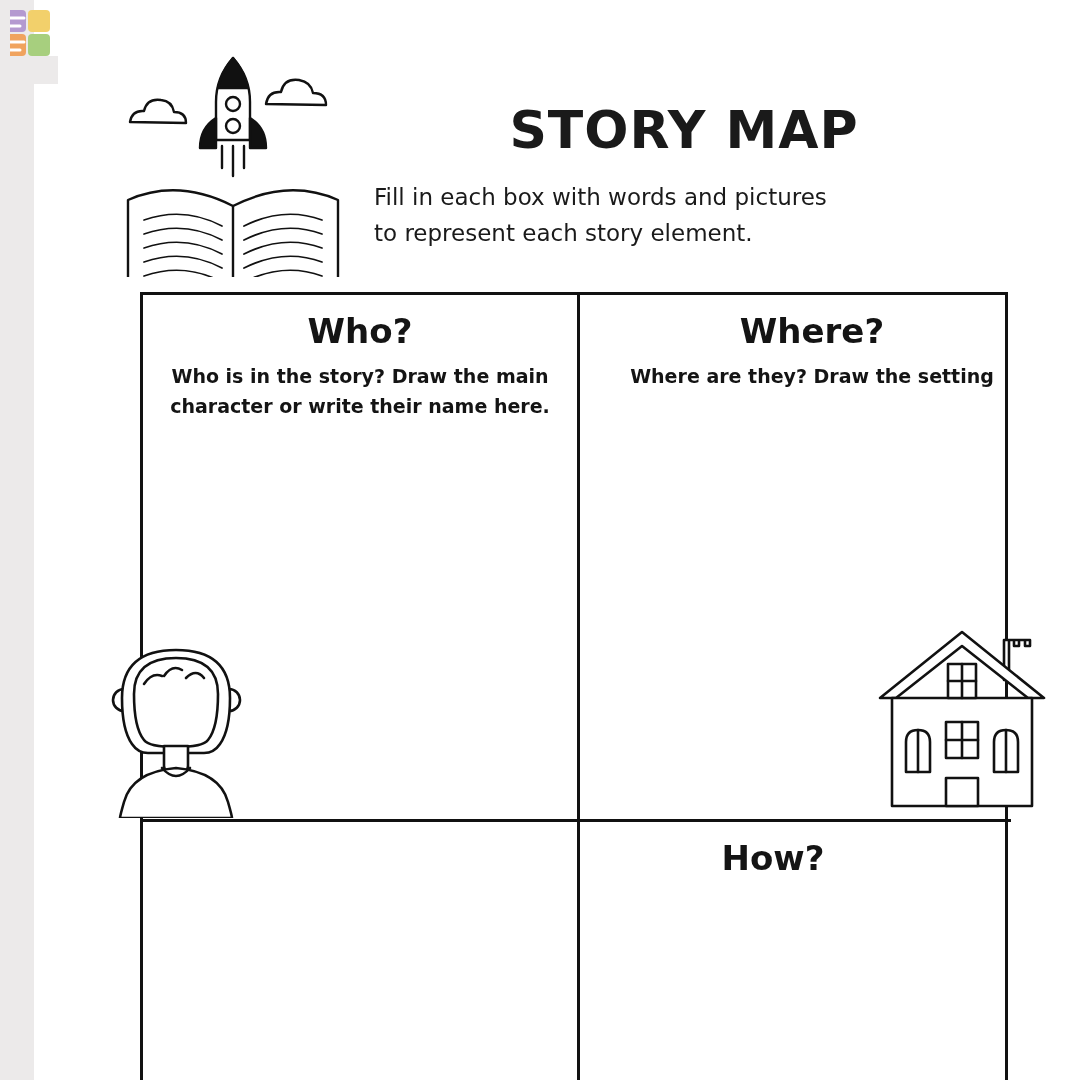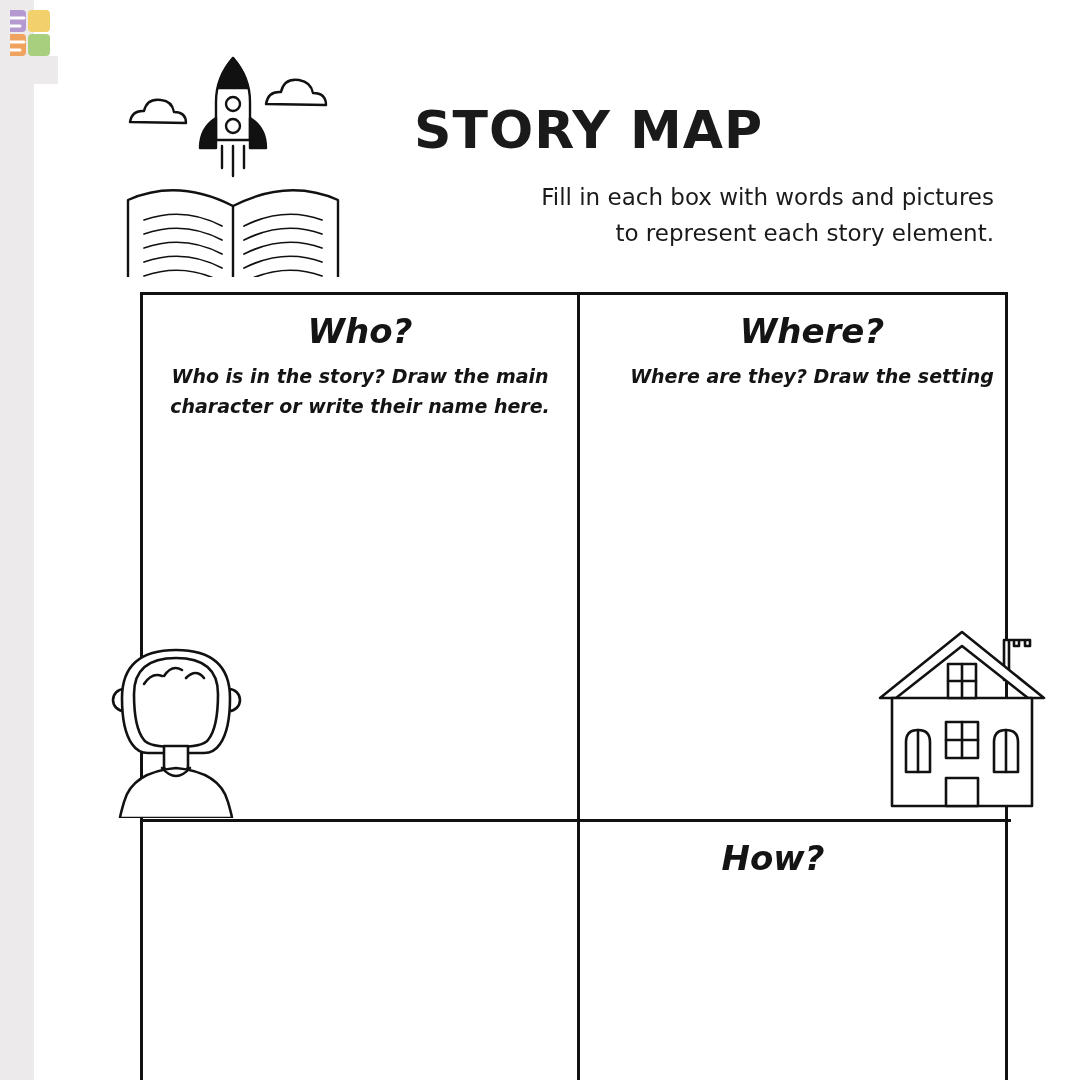--- a/index.html
+++ b/index.html
@@ -36,31 +36,32 @@
     position: absolute;
     left: 0px; top: 8px;
     width: 58px; height: 76px;
   }
 
   
   .title {
     position: absolute;
     left: 380px; top: 100px;
     width: 540px;
+    text-align: center;
     font-family: "DejaVu Sans", sans-serif;
     font-weight: bold;
     font-size: 52px;
     letter-spacing: 1px;
     color: #1a1a1a;
   }
   .subtitle {
     position: absolute;
     left: 340px; top: 180px;
     width: 620px;
-    text-align: right;
+    text-align: left;
     font-family: "DejaVu Sans", sans-serif;
     font-size: 23px;
     line-height: 1.55;
     color: #1a1a1a;
   }
 
   
   .illus-rocket {
     position: absolute;
     left: 84px; top: 52px;
@@ -84,21 +85,20 @@
   .hline {
     position: absolute;
     left: 0; top: 524px;
     width: 868px; height: 3px;
     background: #111;
   }
   .cell {
     position: absolute;
     width: 434px;
     text-align: center;
-    font-style: italic;
   }
   .cell-who   { left: 0;     top: 0;   }
   .cell-where { left: 452px; top: 0;   }
   .cell-what  { left: 0;     top: 527px; }
   .cell-how   { left: 413px; top: 527px; }
   .cell h2 {
     margin: 16px 0 10px 0;
     font-family: "DejaVu Sans", sans-serif;
     font-size: 34px;
     font-weight: bold;

